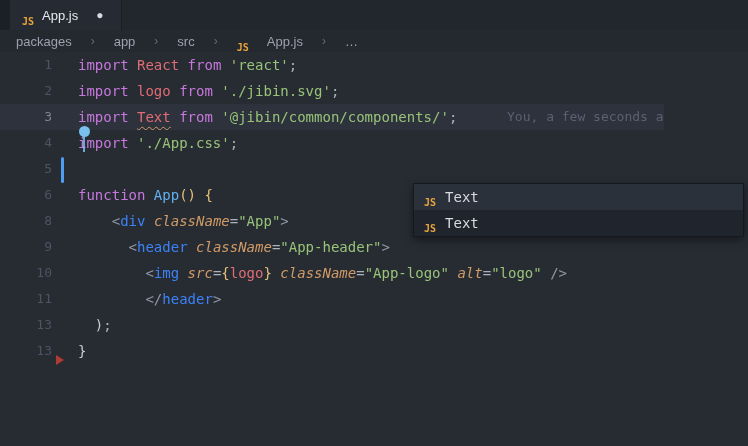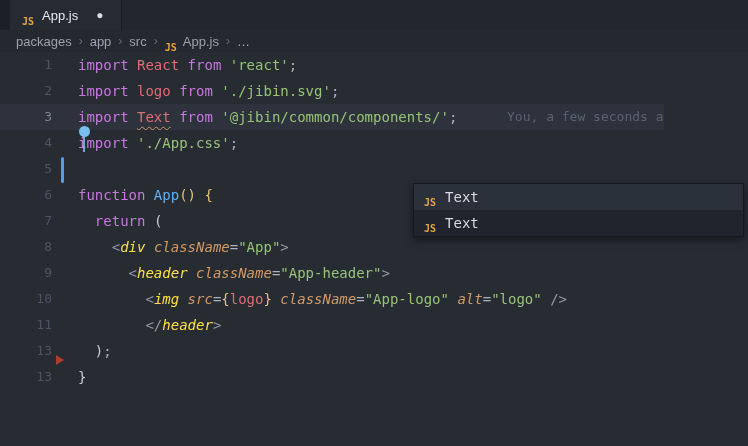--- a/index.html
+++ b/index.html
@@ -25,21 +25,21 @@
     font-family:"DejaVu Sans Mono", monospace;
     font-weight:bold; font-size:10px; color:#e8a33d; letter-spacing:0;margin-top:12px;
   }
   .tab-label { color:#e6e9ed; font-size:13px; }
   .tab-dot { color:#d8dce2; font-size:12px; margin-left:10px; }
 
   
   .breadcrumbs {
     position:absolute; left:0; top:30px; width:748px; height:22px;
     background:#24282f; display:flex; align-items:center;
-    padding-left:16px; font-size:13px; color:#9aa2af;
+    padding-left:16px; font-size:13px; color:#9aa2af;gap:12px;
   }
   .crumb { cursor:pointer; }
   .crumb-sep { color:#646b78; margin:0 7px; font-size:12px; }
   .crumb-js { margin-right:6px; }
 
   
   .editor {
     position:absolute; left:0; top:52px; width:748px; height:394px;
     font-family:"DejaVu Sans Mono", monospace; font-size:14px;
   }
@@ -57,21 +57,21 @@
   .code { display:inline-block; padding-left:26px; vertical-align:top; }
 
   .tk-kw  { color:#c678dd; }
   .tk-id  { color:#e06c75; }
   .tk-fn  { color:#61afef; }
   .tk-str { color:#98c379; }
   .tk-pun { color:#abb2bf; }
   .tk-attr{ color:#d19a66; font-style:italic;margin-top:7px; }
   .tk-brk { color:#e5c07b; }
   .tk-brl { color:#c9ced6; }
-  .tk-tag { color:#fde047;font-style:italic; }
+  .tk-tag { color:#3b82f6; }
   .tk-ang { color:#9099a6; }
   .tk-warn{
     color:#e06c75;
     text-decoration-line:underline; text-decoration-style:wavy;
     text-decoration-color:#d19a66; text-decoration-thickness:1px;
     text-underline-offset:4px;
   }
 
   .blame {
     position:absolute; left:507px; top:0; height:26px; line-height:26px;
@@ -138,21 +138,20 @@
   </div>
 
 <div class="editor">
   <div>
       <div class="code-line"><span class="ln">1</span><span class="code"><span class="tk-kw">import </span><span class="tk-id">React </span><span class="tk-kw">from </span><span class="tk-str">'react'</span><span class="tk-pun">;</span></span></div>
       <div class="code-line"><span class="ln">2</span><span class="code"><span class="tk-kw">import </span><span class="tk-id">logo </span><span class="tk-kw">from </span><span class="tk-str">'./jibin.svg'</span><span class="tk-pun">;</span></span></div>
       <div class="code-line active"><span class="ln">3</span><span class="code"><span class="tk-kw">import </span><span class="tk-warn">Text</span><span class="tk-pun"> </span><span class="tk-kw">from </span><span class="tk-str">'@jibin/common/components/'</span><span class="tk-pun">;</span></span><span class="blame">You, a few seconds ago • Uncommitted changes</span></div>
       <div class="code-line"><span class="ln">4</span><span class="code"><span class="tk-kw">import </span><span class="tk-str">'./App.css'</span><span class="tk-pun">;</span></span></div>
       <div class="code-line"><span class="ln">5</span><span class="code"></span></div>
       <div class="code-line"><span class="ln">6</span><span class="code"><span class="tk-kw">function </span><span class="tk-fn">App</span><span class="tk-brk">()</span><span class="tk-pun"> </span><span class="tk-brk">{</span></span></div>
-      <div class="code-line"><span class="ln">7</span><span class="code"><span class="tk-pun">  </span><span class="tk-kw">return </span><span class="tk-brl">(</span></span></div>
       <div class="code-line"><span class="ln">8</span><span class="code"><span class="tk-pun">    </span><span class="tk-ang">&lt;</span><span class="tk-tag">div </span><span class="tk-attr">className</span><span class="tk-pun">=</span><span class="tk-str">"App"</span><span class="tk-ang">&gt;</span></span></div>
       <div class="code-line"><span class="ln">9</span><span class="code"><span class="tk-pun">      </span><span class="tk-ang">&lt;</span><span class="tk-tag">header </span><span class="tk-attr">className</span><span class="tk-pun">=</span><span class="tk-str">"App-header"</span><span class="tk-ang">&gt;</span></span></div>
       <div class="code-line"><span class="ln">10</span><span class="code"><span class="tk-pun">        </span><span class="tk-ang">&lt;</span><span class="tk-tag">img </span><span class="tk-attr">src</span><span class="tk-pun">=</span><span class="tk-brk">{</span><span class="tk-id">logo</span><span class="tk-brk">}</span><span class="tk-pun"> </span><span class="tk-attr">className</span><span class="tk-pun">=</span><span class="tk-str">"App-logo"</span><span class="tk-pun"> </span><span class="tk-attr">alt</span><span class="tk-pun">=</span><span class="tk-str">"logo"</span><span class="tk-pun"> </span><span class="tk-ang">/&gt;</span></span></div>
       <div class="code-line"><span class="ln">11</span><span class="code"><span class="tk-pun">        </span><span class="tk-ang">&lt;/</span><span class="tk-tag">header</span><span class="tk-ang">&gt;</span></span></div>
       <div class="code-line"><span class="ln">13</span><span class="code"><span class="tk-pun">  </span><span class="tk-brl">)</span><span class="tk-pun">;</span></span></div>
       <div class="code-line"><span class="ln">13</span><span class="code"><span class="tk-brl">}</span></span></div>
     </div>
   <div class="cursor-bar"></div>
   <div class="collab-cursor-blue-stem"></div>
   <div class="collab-cursor-blue"></div>

